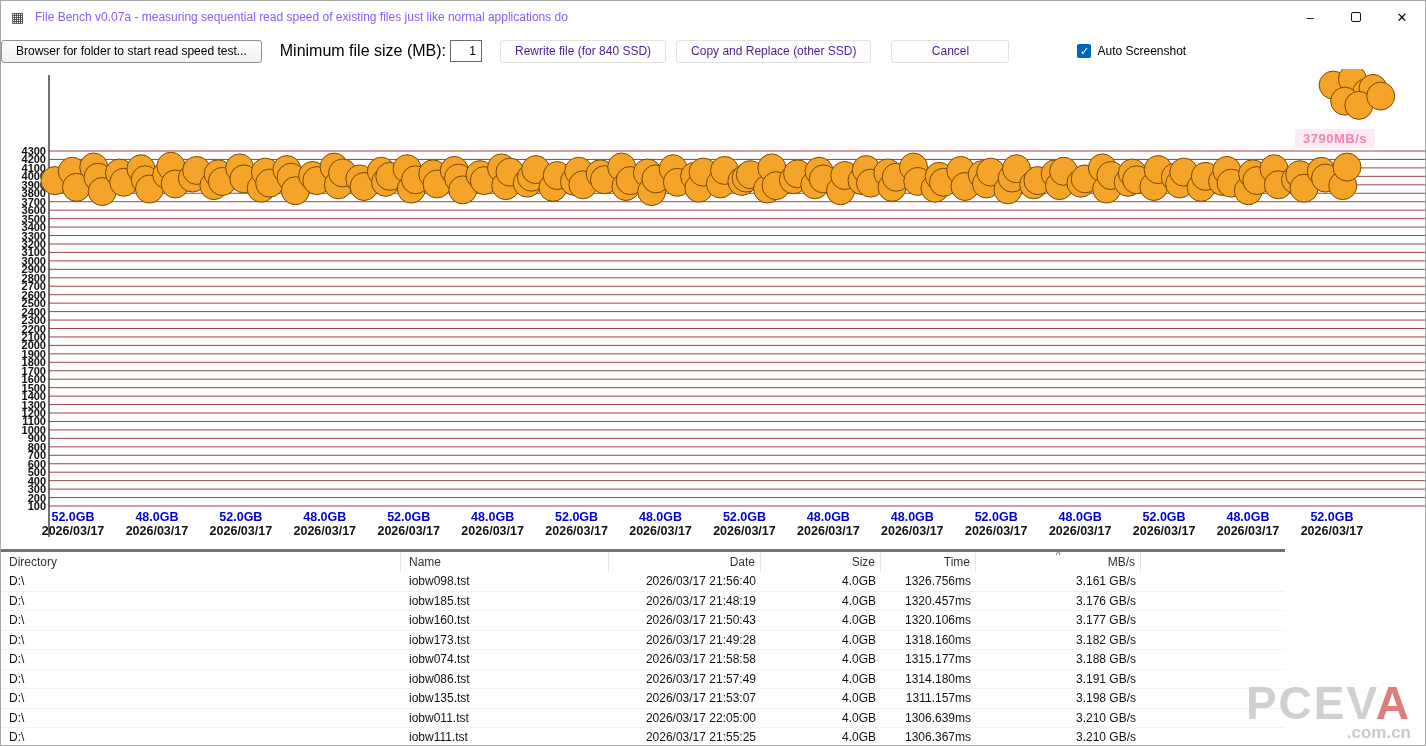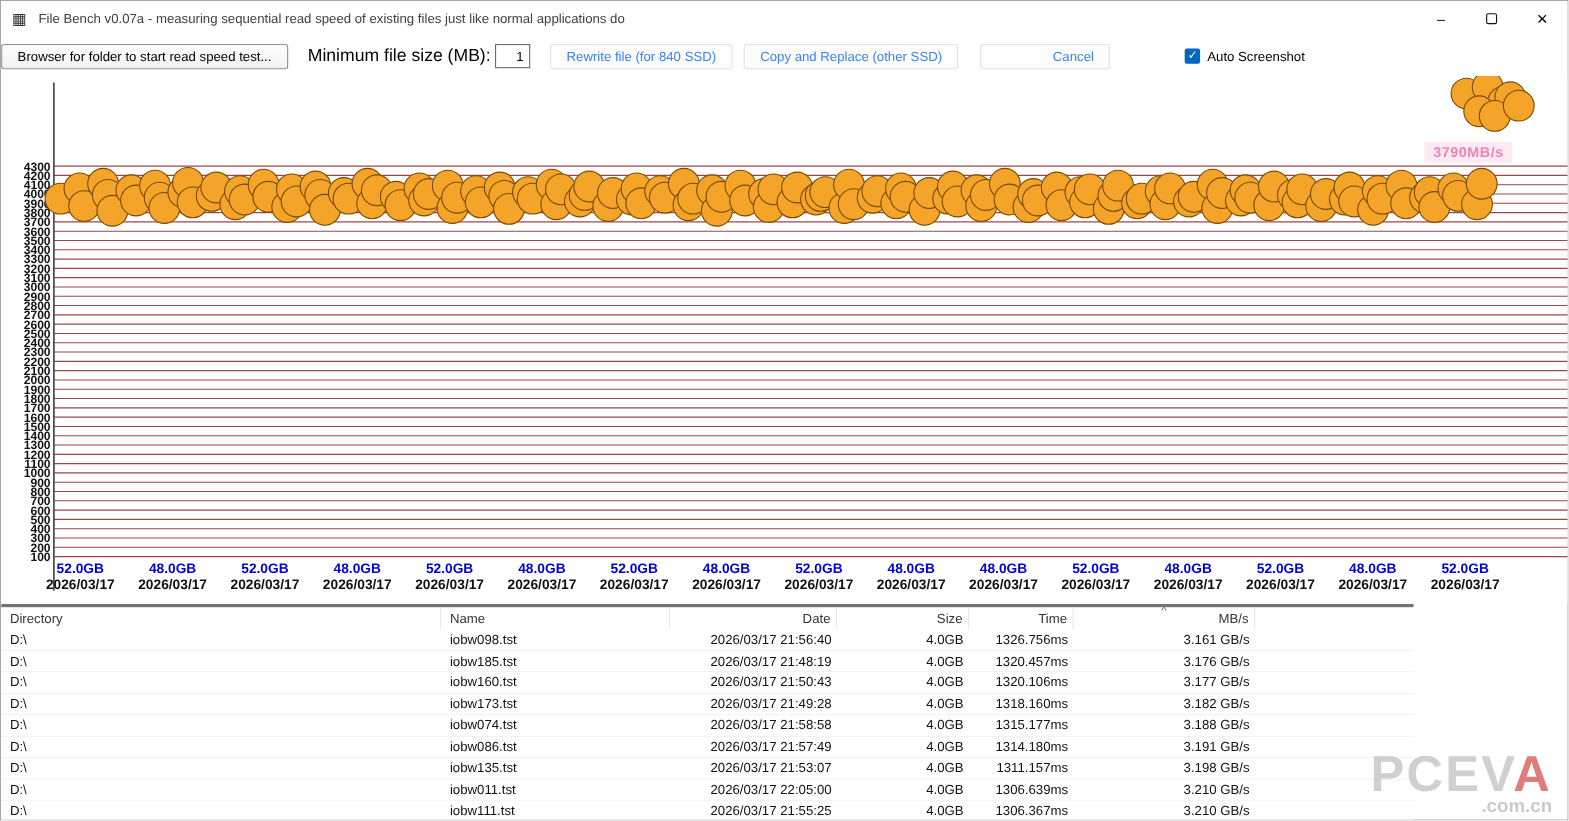--- a/index.html
+++ b/index.html
@@ -2,29 +2,29 @@
 <html><head>
 <meta charset="utf-8">
 <style>
   * { margin:0; padding:0; box-sizing:border-box; }
   html,body { width:1426px; height:746px; background:#fff; font-family:"Liberation Sans", sans-serif; overflow:hidden; }
   .window { width:1426px; height:746px; border:1px solid #a7a7a7; background:#fff; position:relative; overflow:hidden; }
 
   
   .titlebar { height:32px; display:flex; align-items:center; background:#fff; }
   .app-icon { width:16px; height:16px; margin:0 8px 0 10px; font-size:14px; line-height:16px; color:#333; }
-  .title-text { font-size:12px; color:#404040; flex:1; white-space:nowrap; }
+  .title-text { font-size:12px; color:#8b5cf6; flex:1; white-space:nowrap; }
   .win-controls { display:flex; height:32px; }
   .win-btn { width:46px; height:32px; display:flex; align-items:center; justify-content:center; font-size:13px; color:#000; cursor:default; }
   .max-box { width:10px; height:10px; border:1px solid #111; border-radius:2px; }
 
   
   .toolbar { height:36px; display:flex; align-items:center; background:#fff; }
   .btn { height:23px; border:1px solid #919191; border-radius:3px; background:linear-gradient(#fefefe,#f1f1f1); font-size:12px; color:#000; padding:0 14px; white-space:nowrap; font-family:"Liberation Sans",sans-serif; }
-  .btn.disabled { border-color:#e2e2e2; background:#fdfdfd; color:#3b82f6;text-align:right; }
+  .btn.disabled { border-color:#e2e2e2; background:#fdfdfd; color:#4c1d95; }
   .tb-label { font-size:16px; color:#000; margin-left:18px; margin-right:4px; white-space:nowrap; }
   .size-input { width:32px; height:22px; border:1px solid #6b6b6b; font-size:12px; text-align:right; padding-right:5px; font-family:"Liberation Sans",sans-serif; }
   .gap1 { width:18px; } .gap2 { width:10px; } .gap3 { width:20px; } .gap4 { width:68px; }
   .checkbox { width:14px; height:14px; background:#0067c0; border-radius:2px; color:#fff; font-size:11px; line-height:14px; text-align:center; margin-right:6px; }
   .cb-label { font-size:12px; color:#000; white-space:nowrap; }
   .cb-wrap { display:flex; align-items:center; }
 
   
   .chart-region { position:relative; width:1426px; height:480px; background:#fff; }
   .chart-svg { position:absolute; left:0; top:0; }

